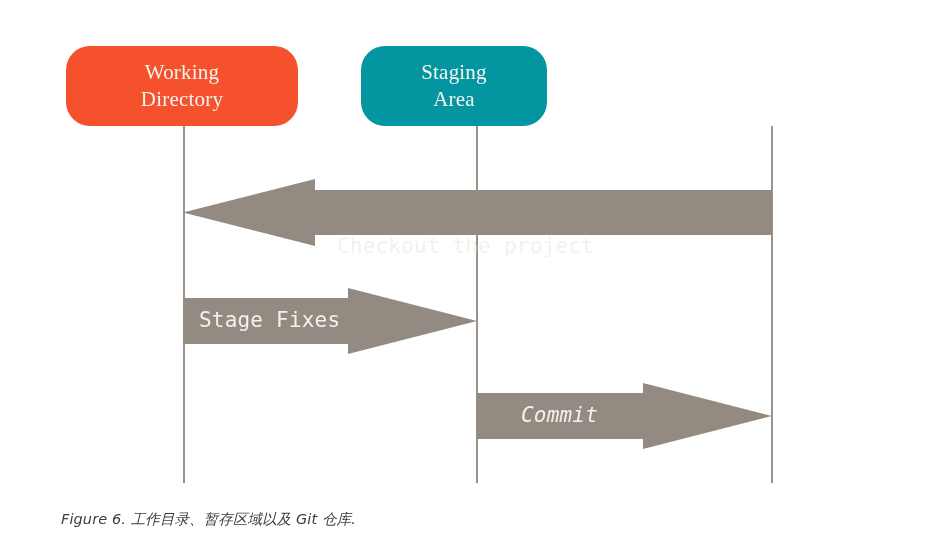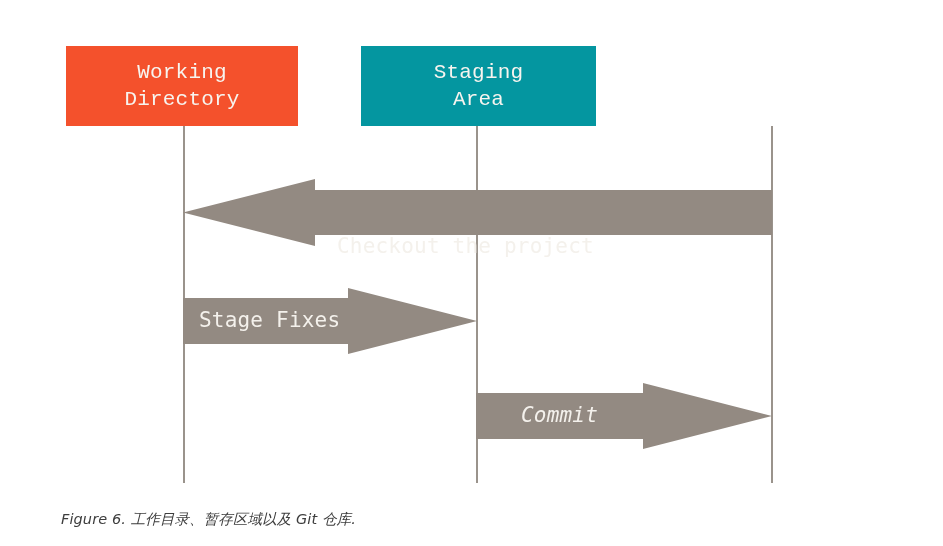--- a/index.html
+++ b/index.html
@@ -24,34 +24,35 @@
   }
 
   
   .node {
     position: absolute;
     display: flex;
     align-items: center;
     justify-content: center;
     text-align: center;
     box-sizing: border-box;
-    font-family: Liberation Mono, monospace;
+    font-family: Liberation Serif, serif;
     font-size: 21px;
     line-height: 1.30;
     letter-spacing: 0.2px;
     white-space: pre;
+    border-radius: 24px;
   }
 
   #node-working-directory {
     left: 66px;  top: 46px;  width: 232px; height: 80px;
     background: #f4512c;
     color: #f7f4ef;
   }
   #node-staging-area {
-    left: 361px; top: 46px;  width: 235px; height: 80px;
+    left: 361px; top: 46px;  width: 186px; height: 80px;
     background: #0496a0;
     color: #f7f4ef;
   }
   #node-git-directory {
     left: 657px; top: 46px;  width: 232px; height: 80px;
     background: #eeeee6;
     color: #4a4540;
   }
 
   

